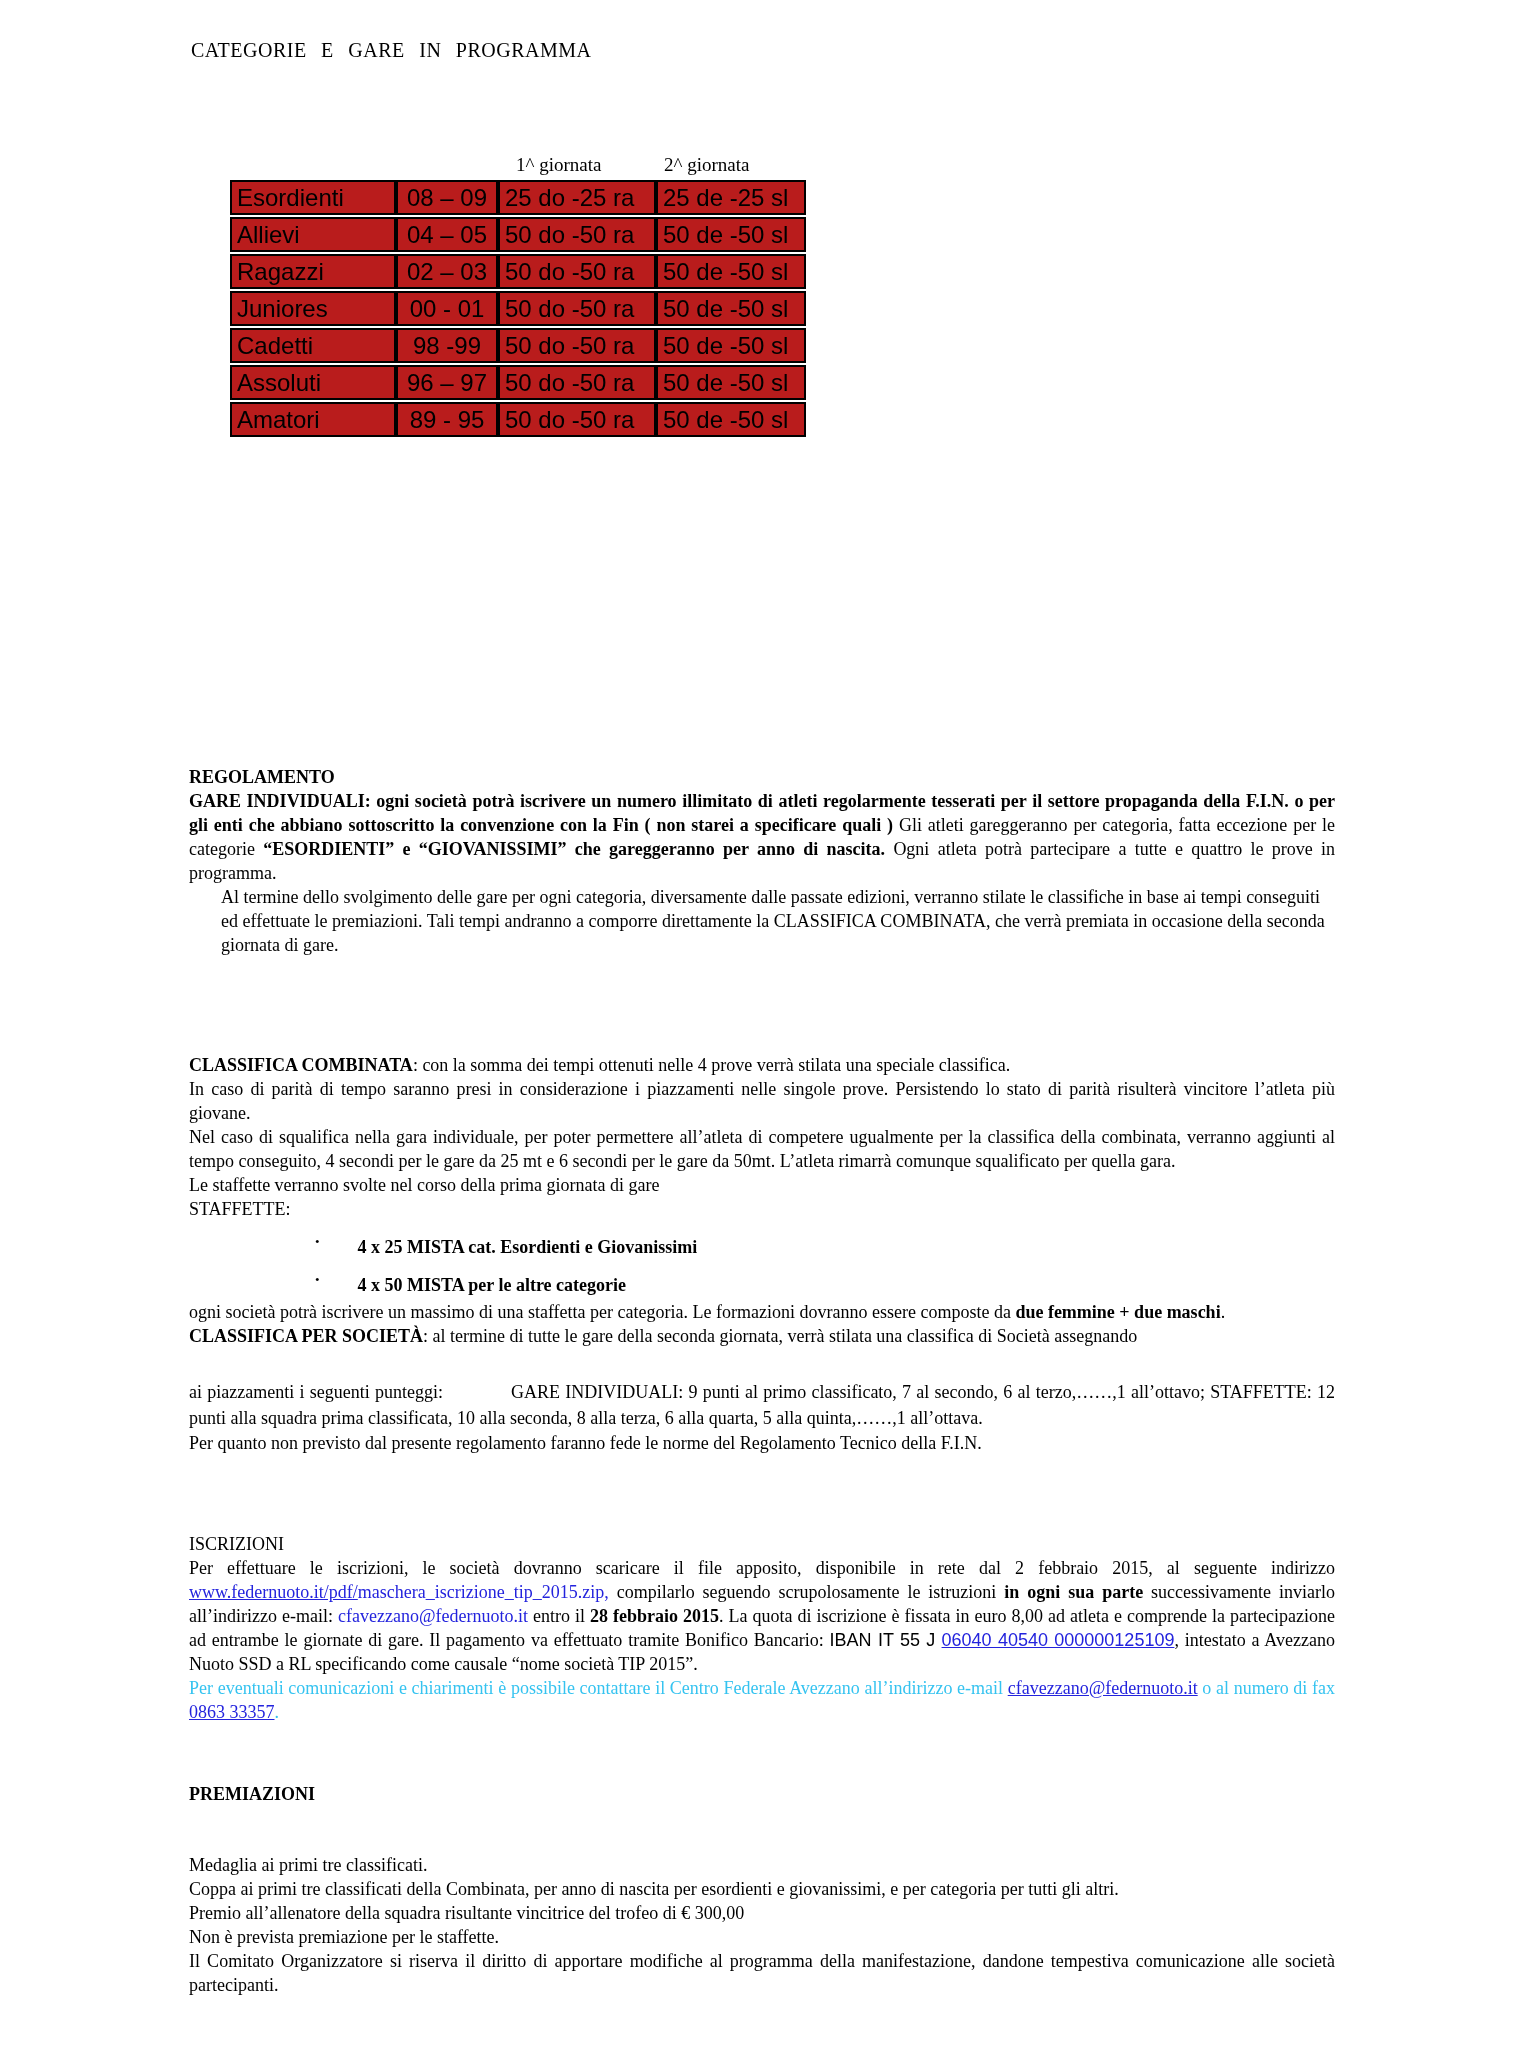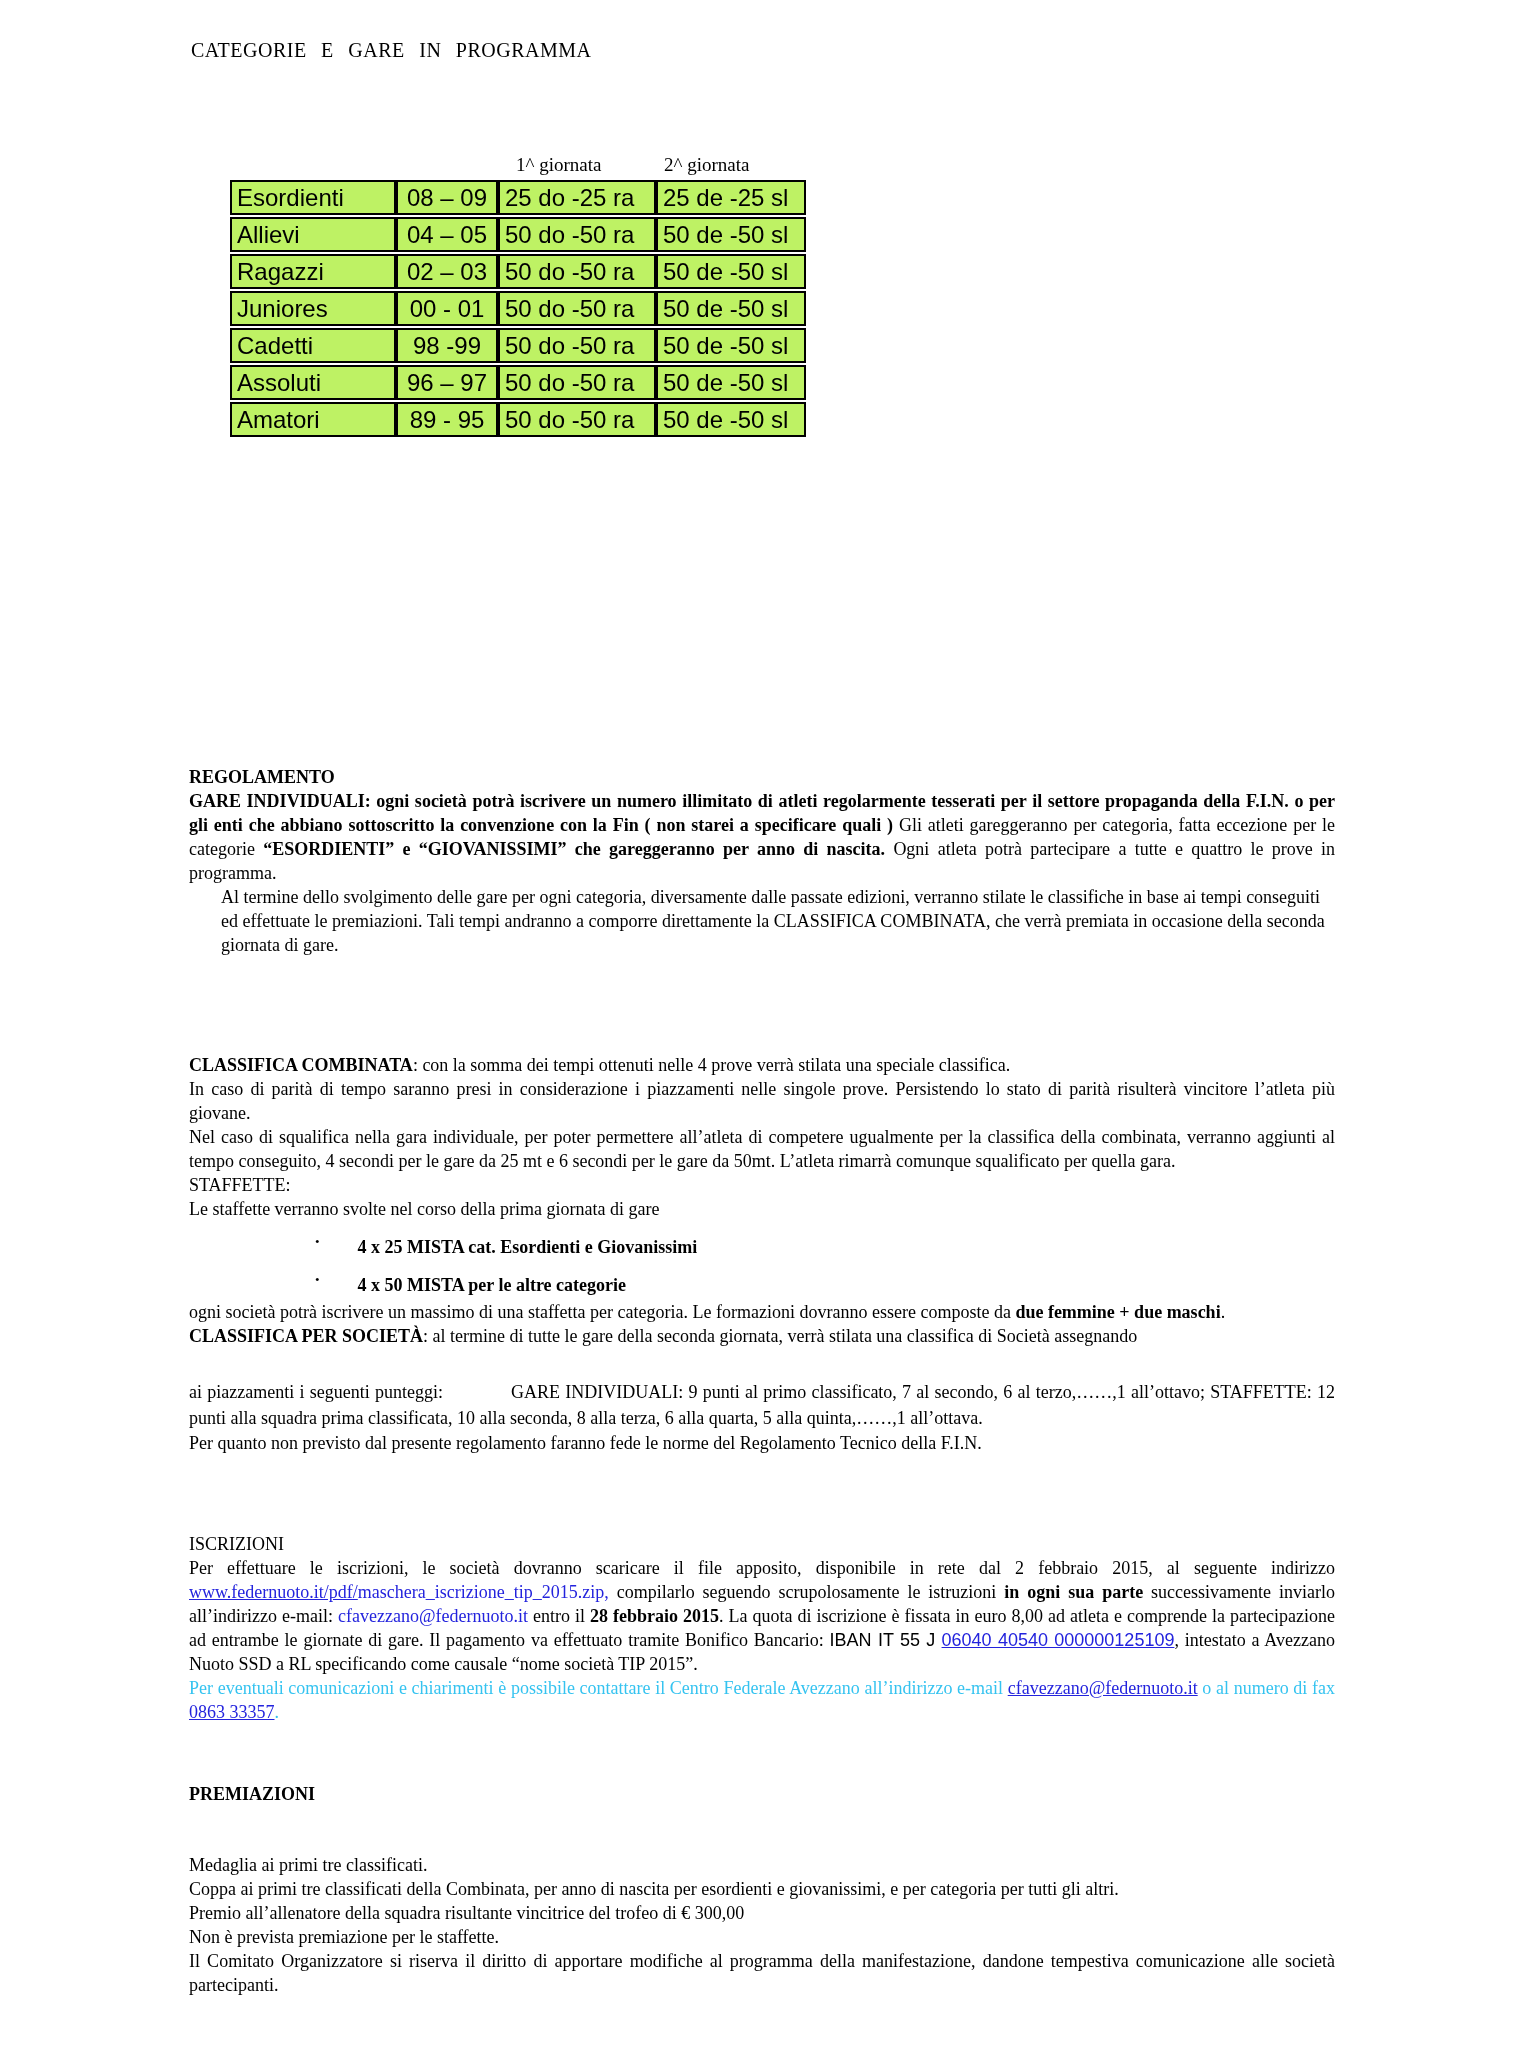--- a/index.html
+++ b/index.html
@@ -19,21 +19,21 @@
   .table-wrap{left:186px;top:154px;padding-left:44px;}
   .day-header{position:absolute;top:0;font-size:19px;line-height:22px;white-space:nowrap;}
   .day1{left:330px;}
   .day2{left:478px;}
   table.cat{
     margin-top:24px;border-collapse:separate;border-spacing:0 2px;
     font-family:"Liberation Sans", sans-serif;font-size:24px;
   }
   table.cat td{
     border:2px solid #000;height:29px;padding:1px 5px;white-space:nowrap;
-    background:#bef264;
+    background:#b91c1c;
   }
   td.c-cat{width:152px;}
   td.c-years{width:88px;text-align:center;}
   td.c-d1{width:144px;}
   td.c-d2{width:136px;}
   .indent{padding-left:32px;text-align:left;}
   .bullet-line{padding-left:126px;margin-top:9px;text-align:left;}
   .bullet-dot{font-size:13px;vertical-align:7px;margin-right:11px;}
   .bullet-text{font-weight:bold;margin-left:27px;}
   .mt6{margin-top:3px;}
@@ -100,22 +100,22 @@
 
 <div class="abs doc-col" style="top:765px;">
   <div class="heading">REGOLAMENTO</div>
   <p><span style="font-weight: bold;">GARE INDIVIDUALI</span><span style="font-weight: bold;">: </span><span style="font-weight: bold;">ogni società potrà iscrivere un numero illimitato di atleti regolarmente  tesserati per il settore propaganda della F.I.N. o per gli enti che abbiano sottoscritto  la convenzione con la Fin ( non starei a specificare quali ) </span><span>Gli atleti gareggeranno per categoria, fatta eccezione per le categorie </span><span style="font-weight: bold;">“ESORDIENTI” e “GIOVANISSIMI” che gareggeranno per anno di nascita.</span><span> Ogni atleta potrà partecipare a tutte e quattro le prove in programma.</span></p>
   <p class="indent"><span>Al termine dello svolgimento delle gare per ogni categoria, diversamente dalle passate edizioni, verranno stilate le classifiche in base ai tempi conseguiti ed effettuate le premiazioni. Tali tempi andranno a comporre direttamente la CLASSIFICA COMBINATA, che verrà premiata in occasione della seconda giornata di gare.</span></p>
 </div>
 
 <div class="abs doc-col" style="top:1053px;">
   <p><span style="font-weight: bold;">CLASSIFICA COMBINATA</span><span>: con la somma dei tempi ottenuti nelle 4 prove verrà stilata una speciale classifica.</span><br><span>In caso di parità di tempo saranno presi in considerazione i piazzamenti nelle singole prove. Persistendo lo stato di parità risulterà vincitore l’atleta più giovane.</span></p>
   <p><span>Nel caso di squalifica nella gara individuale, per poter permettere all’atleta di competere ugualmente per la classifica della combinata, verranno aggiunti al tempo conseguito, 4 secondi per le  gare da 25 mt e 6 secondi per le gare da 50mt. L’atleta rimarrà comunque squalificato per quella gara.</span></p>
+  <div class="plainline">Le staffette verranno svolte nel corso della prima giornata di gare</div>
   <div class="plainline">STAFFETTE:</div>
-  <div class="plainline">Le staffette verranno svolte nel corso della prima giornata di gare</div>
   <div class="bullet-line">
     <span class="bullet-dot">•</span><span class="bullet-text">4 x 25 MISTA cat. Esordienti e Giovanissimi</span>
   </div>
   <div class="bullet-line">
     <span class="bullet-dot">•</span><span class="bullet-text">4 x 50 MISTA per le altre categorie</span>
   </div>
   <p class="mt6"><span>ogni società potrà iscrivere un massimo di una staffetta per categoria. Le formazioni dovranno essere composte da </span><span style="font-weight: bold;">due femmine + due maschi</span><span>.</span></p>
   <p><span style="font-weight: bold;">CLASSIFICA PER SOCIETÀ</span><span>: al termine di tutte le gare della seconda giornata, verrà stilata una classifica di Società assegnando</span></p>
   <p class="mt18 punteggi"><span>ai piazzamenti i seguenti punteggi:</span><span>&nbsp;&nbsp;&nbsp;&nbsp;&nbsp;&nbsp;&nbsp;&nbsp;&nbsp;&nbsp;&nbsp;&nbsp; </span><span>GARE INDIVIDUALI: 9 punti al primo classificato, 7 al secondo, 6 al terzo,……,1 all’ottavo; STAFFETTE: 12 punti alla squadra prima classificata, 10 alla seconda, 8 alla terza, 6 alla quarta, 5 alla quinta,……,1 all’ottava.</span></p>
   <p class="left">Per quanto non previsto dal presente regolamento faranno fede le norme del Regolamento Tecnico della F.I.N.</p>

